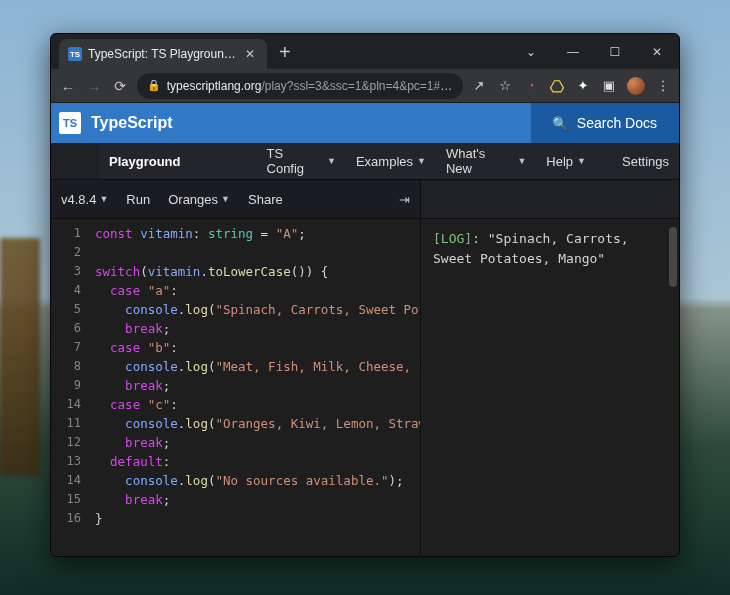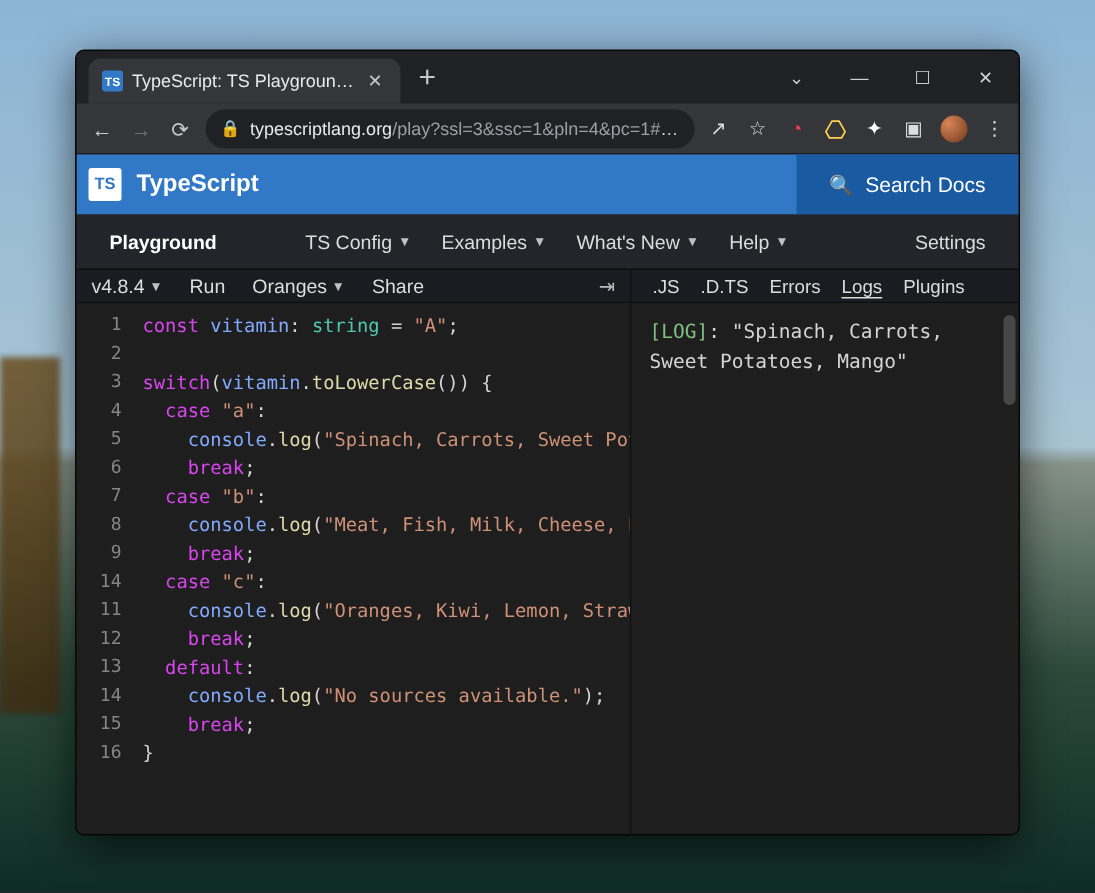--- a/index.html
+++ b/index.html
@@ -103,30 +103,30 @@
   .site-nav span{cursor:pointer;}
   .search-docs{
     margin-left:auto;height:100%;display:flex;align-items:center;gap:8px;
     background:#195aa0;padding:0 22px;cursor:text;
   }
   .search-docs .mag{font-size:13px;}
 
   
   .pg-bar{
     display:flex;align-items:center;height:36px;background:#23252b;color:#ddd;
-    font-size:13px;padding:0 22px;gap:9px;
+    font-size:13px;padding:0 10px;gap:36px;margin-left:48px;
   }
   .pg-title{font-weight:700;color:#fff;}
   .pg-link{cursor:pointer;display:flex;align-items:center;gap:4px;}
   .caret{color:#bfc0c2;font-size:9px;}
   .pg-settings{margin-left:auto;}
 
   
   .subrow{
-    display:flex;height:23px;border-top:1px solid #0e0e0f;border-bottom:1px solid #0e0e0f;
+    display:flex;height:40px;border-top:1px solid #0e0e0f;border-bottom:1px solid #0e0e0f;
   }
   .left-tools{
     display:flex;align-items:center;gap:18px;background:#1a1c21;
     color:#ddd;font-size:13px;padding:0 10px;width:370px;border-right:1px solid #0e0e0f;
   }
   .left-tools .tool{cursor:pointer;display:flex;align-items:center;gap:3px;}
   .left-tools .split{margin-left:auto;color:#bbb;font-size:13px;}
   .right-tabs{
     flex:1;display:flex;align-items:center;gap:14px;
     background:#1a1c21;color:#dcdcdc;font-size:12.5px;padding-left:14px;
@@ -250,27 +250,20 @@
           <span class="caret">▼</span>
       </div>
       <div class="tool">Run</div>
       <div class="tool">
         <span>Oranges</span>
           <span class="caret">▼</span>
       </div>
       <div class="tool">Share</div>
       <div class="split">⇥</div>
     </div>
-    <div class="right-tabs" id="right-tabs">
-        <span>.JS</span>
-        <span>.D.TS</span>
-        <span>Errors</span>
-        <span class="active">Logs</span>
-        <span>Plugins</span>
-      </div>
   </div>
 
   <div class="main">
     <div class="editor">
       <div class="gutter" id="gutter">
           <div>1</div>
           <div>2</div>
           <div>3</div>
           <div>4</div>
           <div>5</div>

